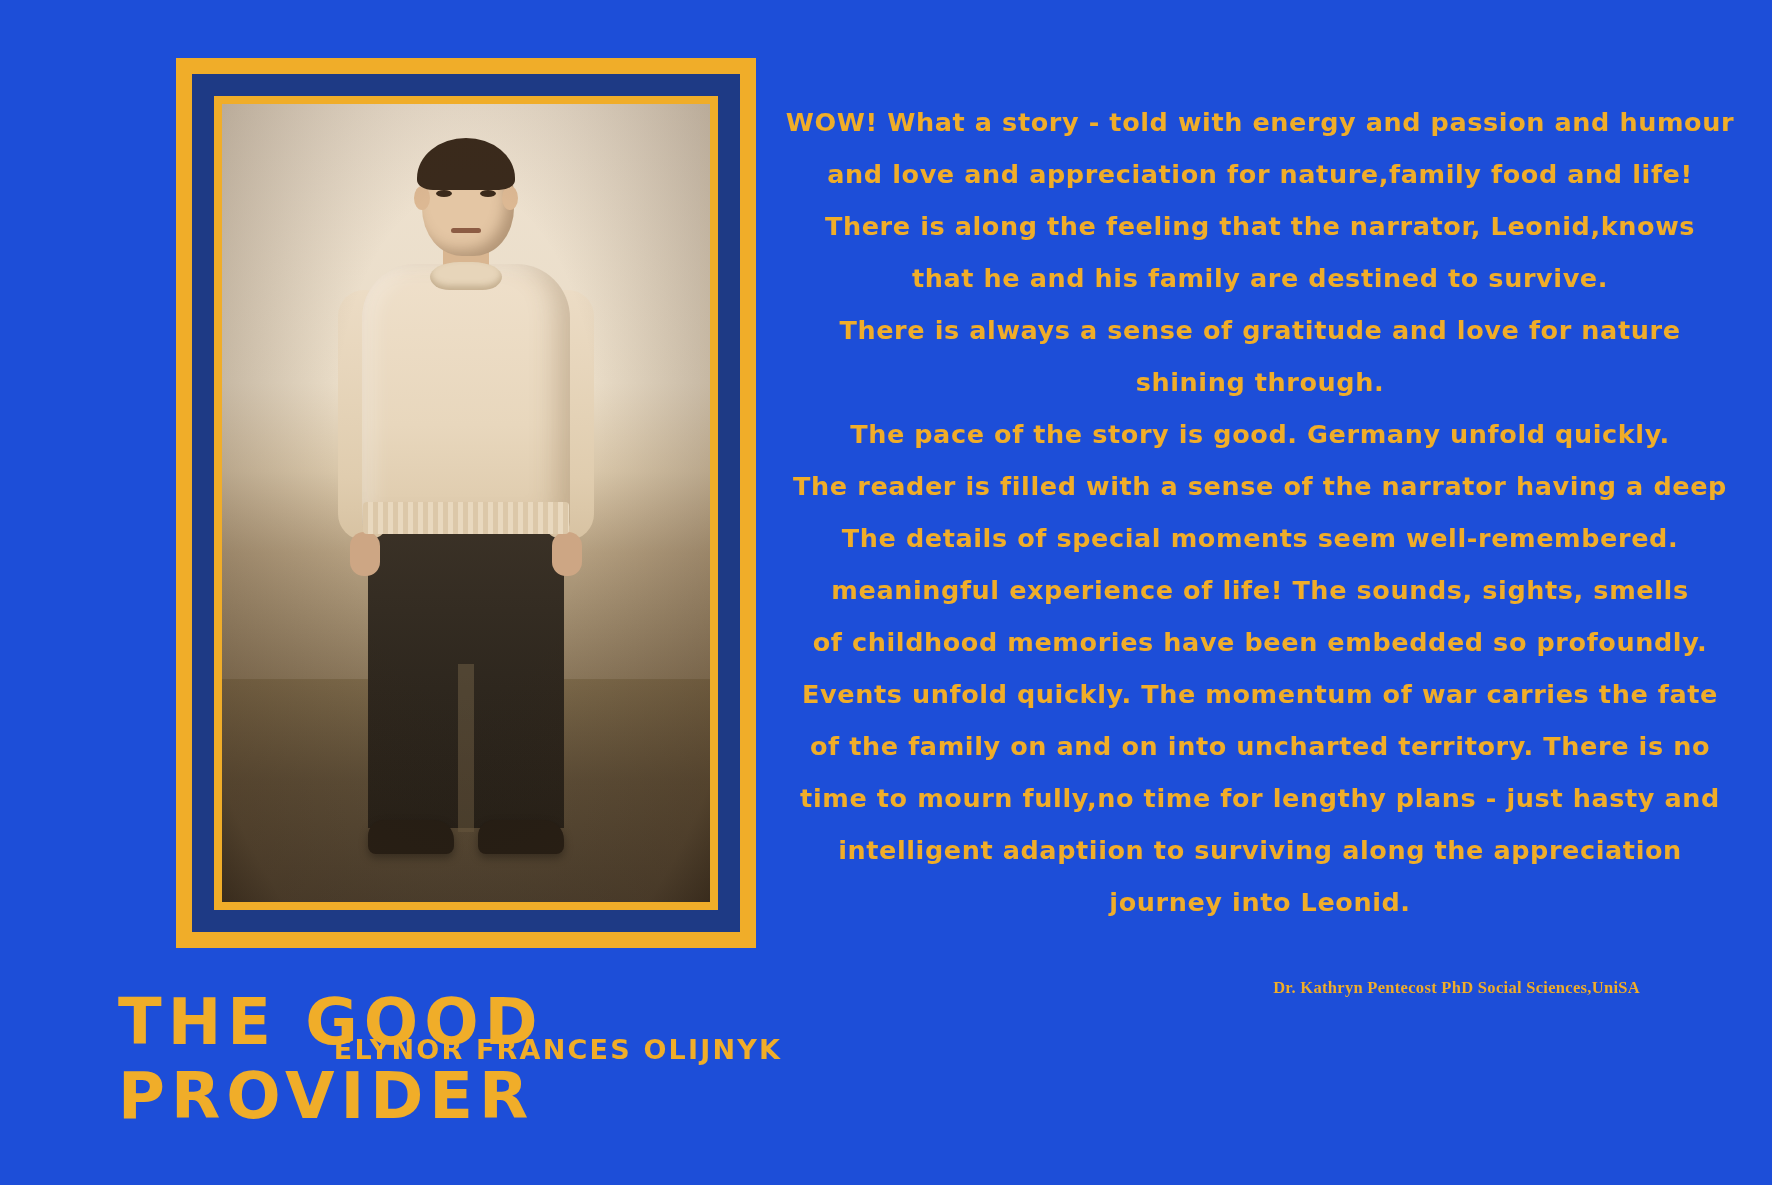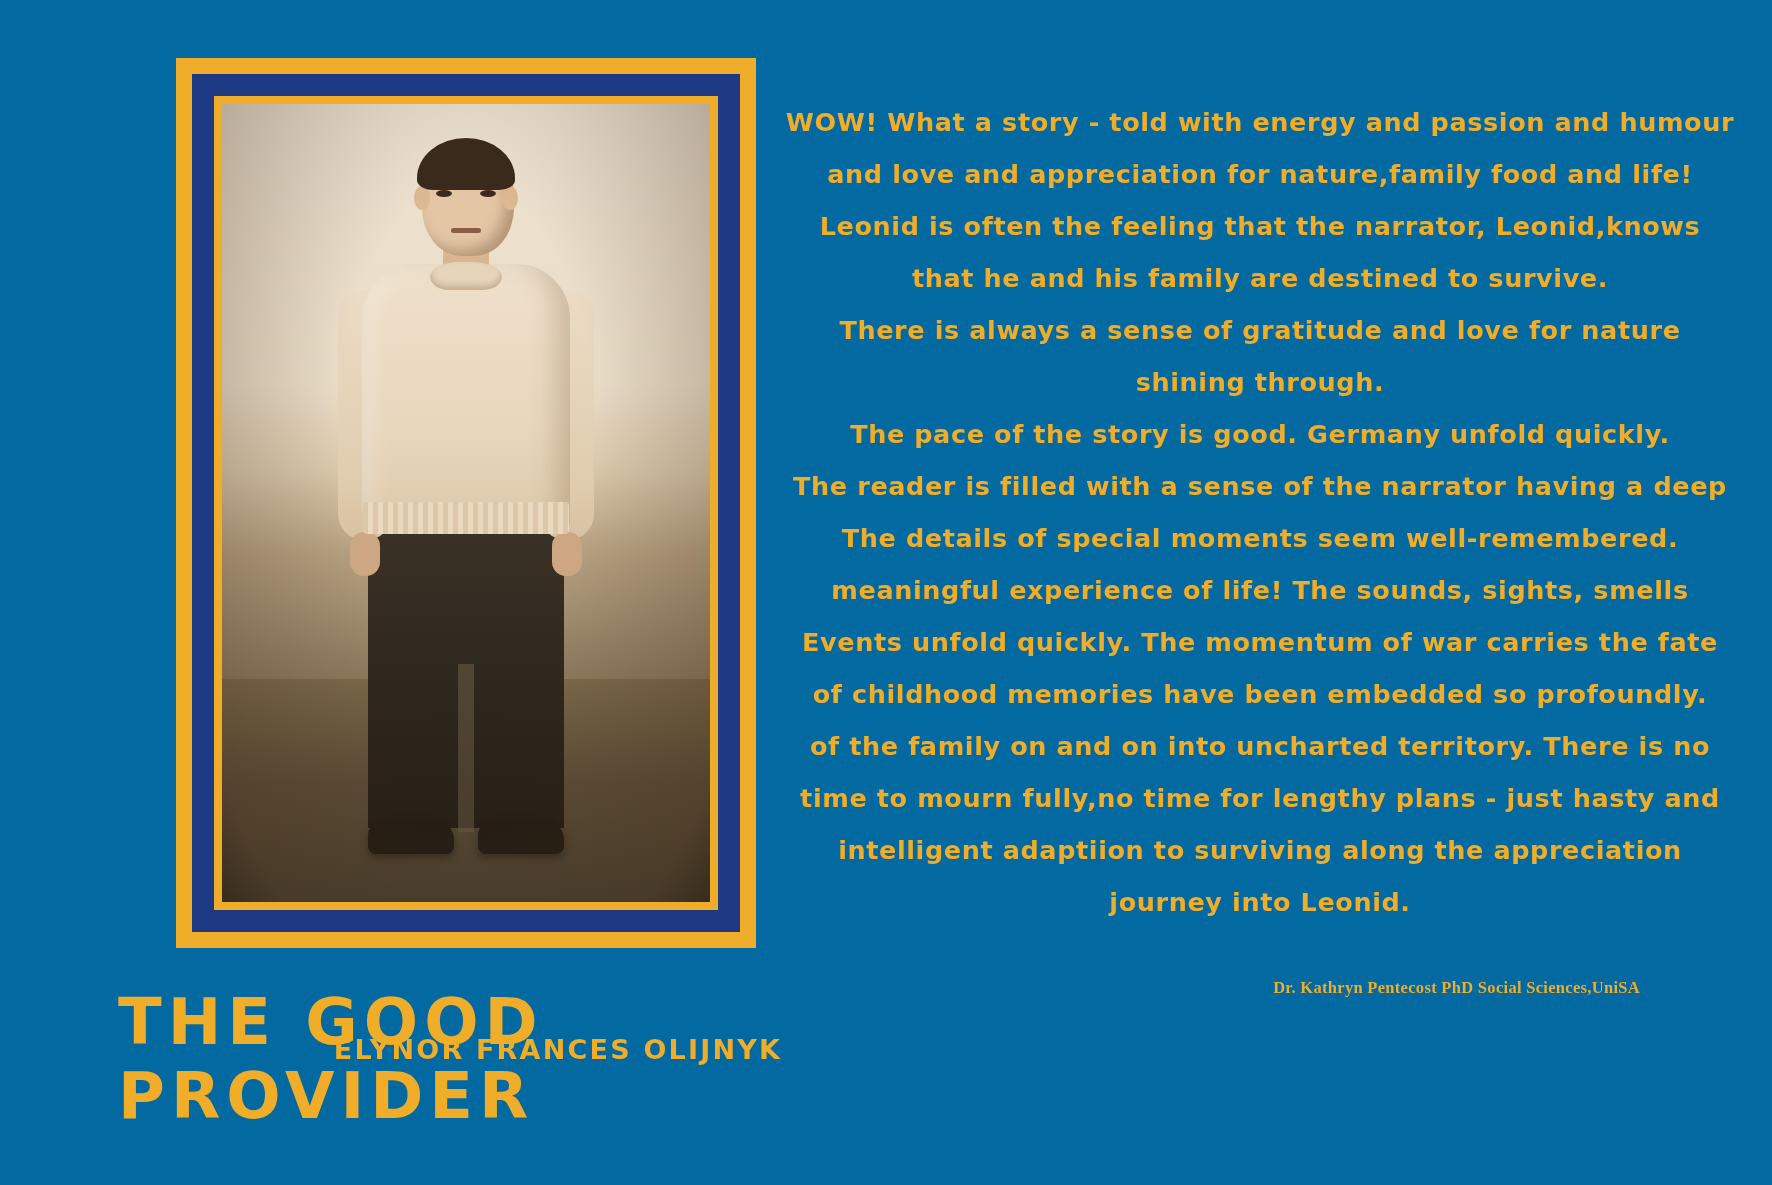--- a/index.html
+++ b/index.html
@@ -10,21 +10,21 @@
     width: 1772px;
     height: 1185px;
     background: #1f3c88;
     font-family: "DejaVu Sans", sans-serif;
     overflow: hidden;
   }
   .poster {
     position: relative;
     width: 1772px;
     height: 1185px;
-    background: #0369a1;
+    background: #1d4ed8;
   }
 
   
   .photo-block {
     position: absolute;
     left: 176px;
     top: 58px;
     width: 580px;
     height: 890px;
   }
@@ -332,30 +332,30 @@
             <div class="ph-vignette"></div>
           </div>
         </div>
       </div>
     </div>
   </div>
 
   <div class="review">
     <p>WOW! What a story - told with energy and passion and humour</p>
     <p>and love and appreciation for nature,family food and life!</p>
-    <p>Leonid is often the feeling that the narrator, Leonid,knows</p>
+    <p>There is along the feeling that the narrator, Leonid,knows</p>
     <p>that he and his family are destined to survive.</p>
     <p>There is always a sense of gratitude and love for nature</p>
     <p>shining through.</p>
     <p>The pace of the story is good. Germany unfold quickly.</p>
     <p>The reader is filled with a sense of the narrator having a deep</p>
     <p>The details of special moments seem  well-remembered.</p>
     <p>meaningful experience of life! The sounds, sights, smells</p>
+    <p>of childhood memories have been embedded so profoundly.</p>
     <p>Events unfold quickly. The momentum of war carries the fate</p>
-    <p>of childhood memories have been embedded so profoundly.</p>
     <p>of the family on and on into uncharted territory. There is no</p>
     <p>time to mourn fully,no time for lengthy plans - just hasty and</p>
     <p>intelligent adaptiion to surviving along the appreciation</p>
     <p>journey into Leonid.</p>
   </div>
 
   <div class="attrib">Dr. Kathryn Pentecost PhD Social Sciences,UniSA</div>
 
   <div class="title">THE GOOD PROVIDER</div>
   <div class="author">ELYNOR FRANCES OLIJNYK</div>

